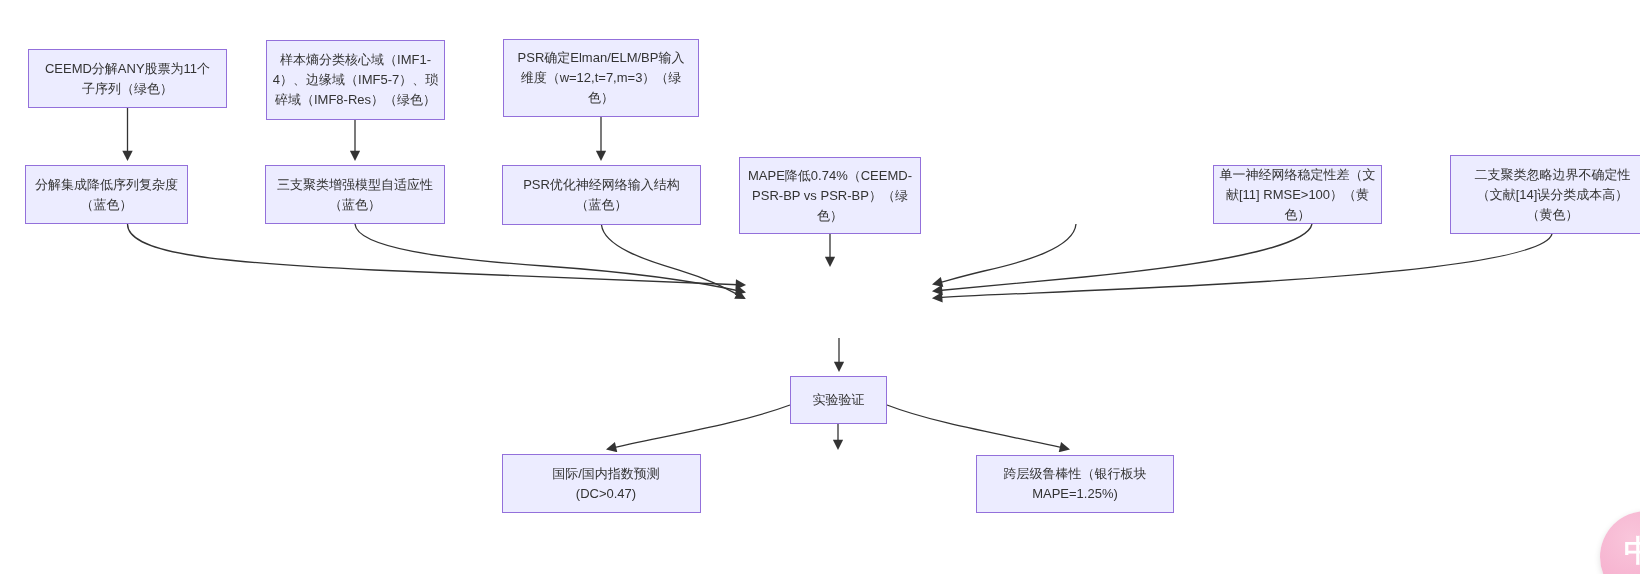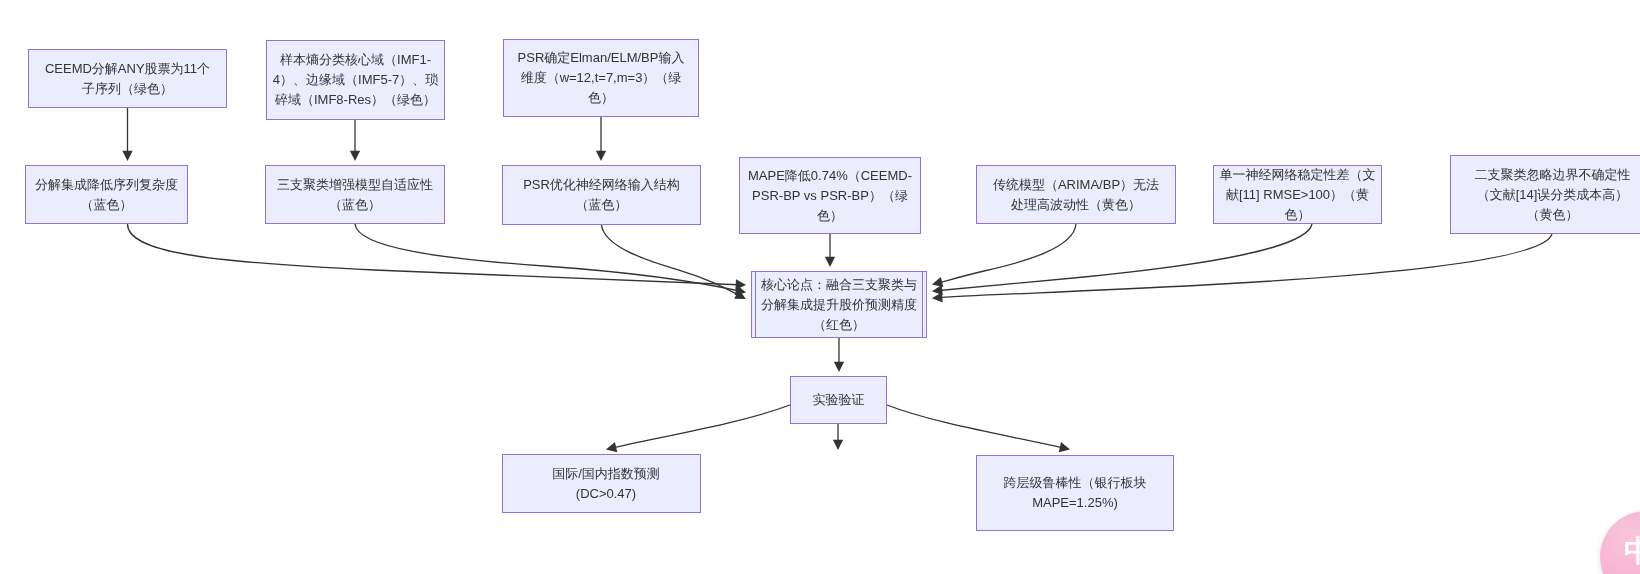--- a/index.html
+++ b/index.html
@@ -46,21 +46,21 @@
   .n-threeway   { left: 241px; top: 165px; width: 180px; height: 59px; }
   .n-psropt     { left: 478px; top: 165px; width: 199px; height: 60px; }
   .n-mape       { left: 715px; top: 157px; width: 182px; height: 77px; }
   .n-trad       { left: 952px; top: 165px; width: 200px; height: 59px; }
   .n-singlenn   { left:1189px; top: 165px; width: 169px; height: 59px; }
   .n-twoway     { left:1426px; top: 155px; width: 205px; height: 79px; }
   .n-core       { left: 727px; top: 271px; width: 176px; height: 67px; }
   .n-exp        { left: 766px; top: 376px; width:  97px; height: 48px; }
   .n-index      { left: 478px; top: 454px; width: 199px; height: 59px; padding-left: 14px; }
   .n-stock      { left: 715px; top: 454px; width: 182px; height: 59px; }
-  .n-robust     { left: 952px; top: 455px; width: 198px; height: 76px; }
+  .n-robust     { left: 952px; top: 455px; width: 198px; height: 58px; }
   
   .subline {
     position: absolute;
     top: 0; bottom: 0;
     width: 0;
     border-left: 1px solid #9370DB;
   }
   .subline.l { left: 3px; }
   .subline.r { right: 3px; }
   
@@ -128,35 +128,26 @@
 
   <div class="node n-decomp">分解集成降低序列复杂度
 （蓝色）</div>
   <div class="node n-threeway">三支聚类增强模型自适应性
 （蓝色）</div>
   <div class="node n-psropt">PSR优化神经网络输入结构
 （蓝色）</div>
   <div class="node n-mape">MAPE降低0.74%（CEEMD-
 PSR-BP vs PSR-BP）（绿
 色）</div>
-  <div class="node n-trad">传统模型（ARIMA/BP）无法
-处理高波动性（黄色）</div>
   <div class="node n-singlenn">单一神经网络稳定性差（文
 献[11] RMSE&gt;100）（黄色）</div>
   <div class="node n-twoway">二支聚类忽略边界不确定性
 （文献[14]误分类成本高）
 （黄色）</div>
 
-  <div class="node n-core">
-    <span class="subline l"></span>
-    <span class="subline r"></span>
-    <span>核心论点：融合三支聚类与
-分解集成提升股价预测精度
-（红色）</span>
-  </div>
 
   <div class="node n-exp">实验验证</div>
 
   <div class="node n-index">国际/国内指数预测
 (DC&gt;0.47)</div>
   <div class="node n-robust">跨层级鲁棒性（银行板块
 MAPE=1.25%)</div>
 
   <div class="badge">
     <span class="glyph">中A</span>

